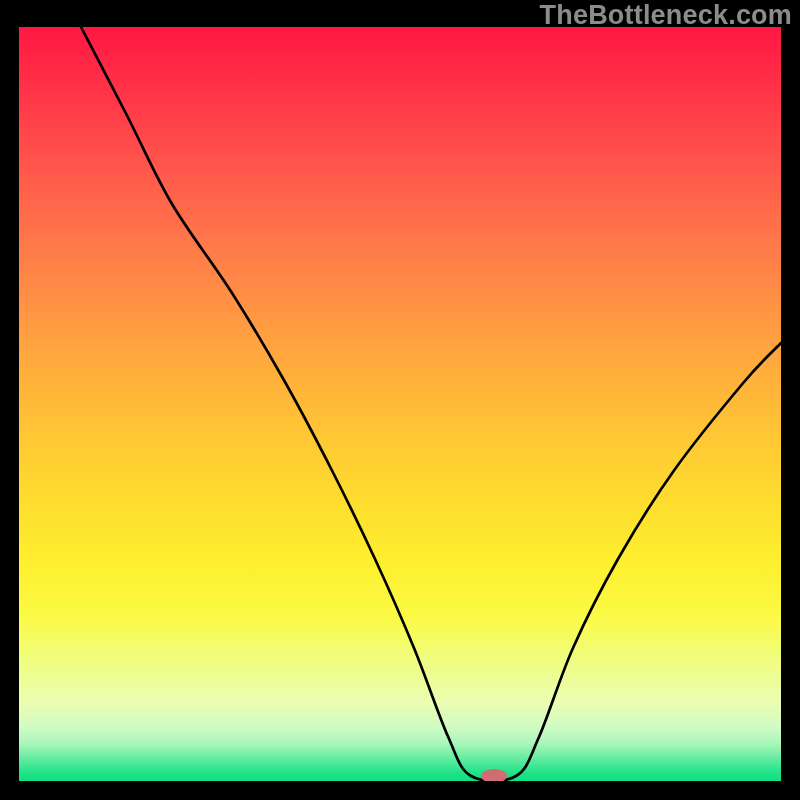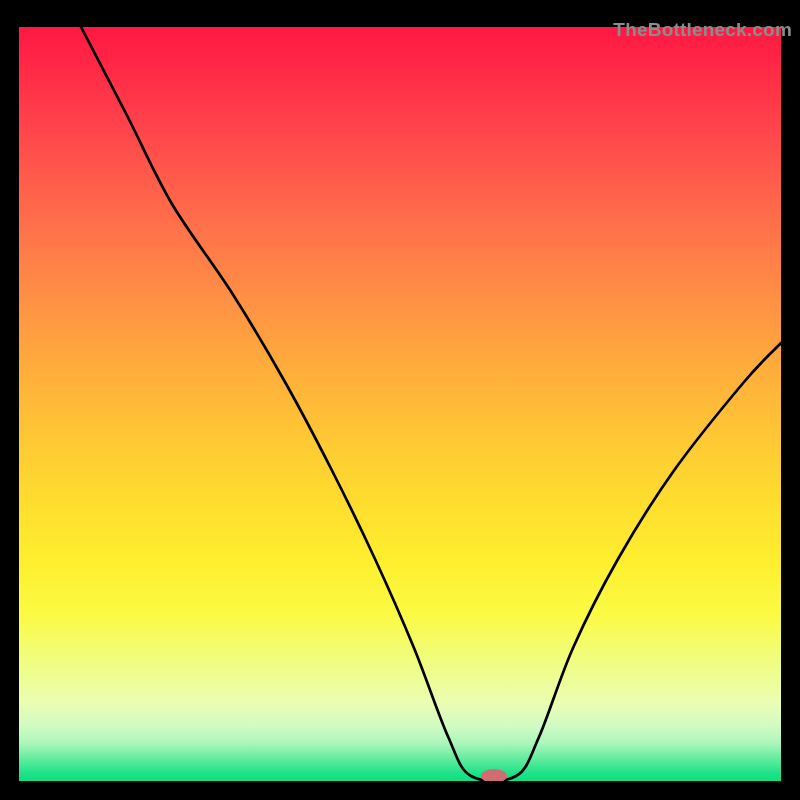--- a/index.html
+++ b/index.html
@@ -11,24 +11,24 @@
     overflow: hidden;
   }
   .chart-container {
     position: relative;
     width: 800px;
     height: 800px;
     background: #000;
   }
   .watermark {
     position: absolute;
-    top: 19px;
+    top: 0;
     right: 8px;
     font-family: Arial, Helvetica, sans-serif;
-    font-size: 19px;
+    font-size: 27px;
     font-weight: bold;
     color: #8c8c8c;
     z-index: 10;
     letter-spacing: 0.2px;
   }
   .plot-area {
     position: absolute;
     left: 19px;
     top: 27px;
     width: 762px;

